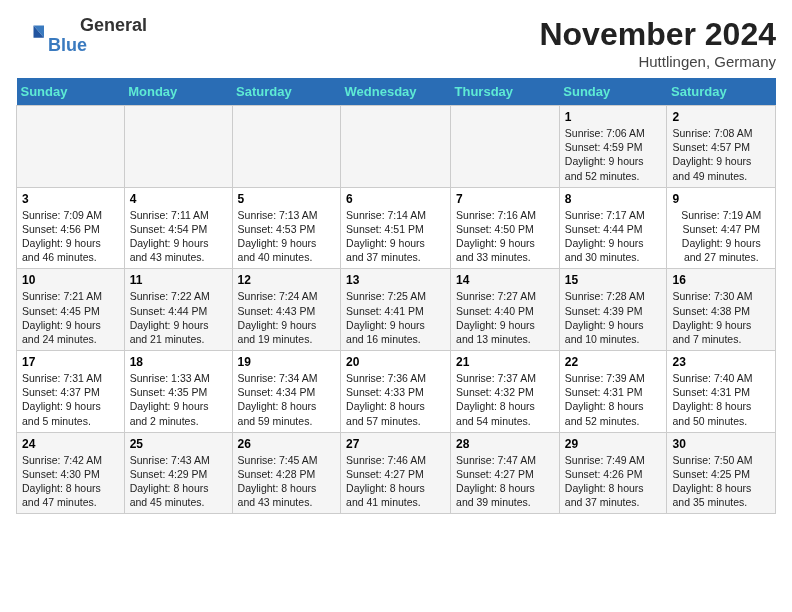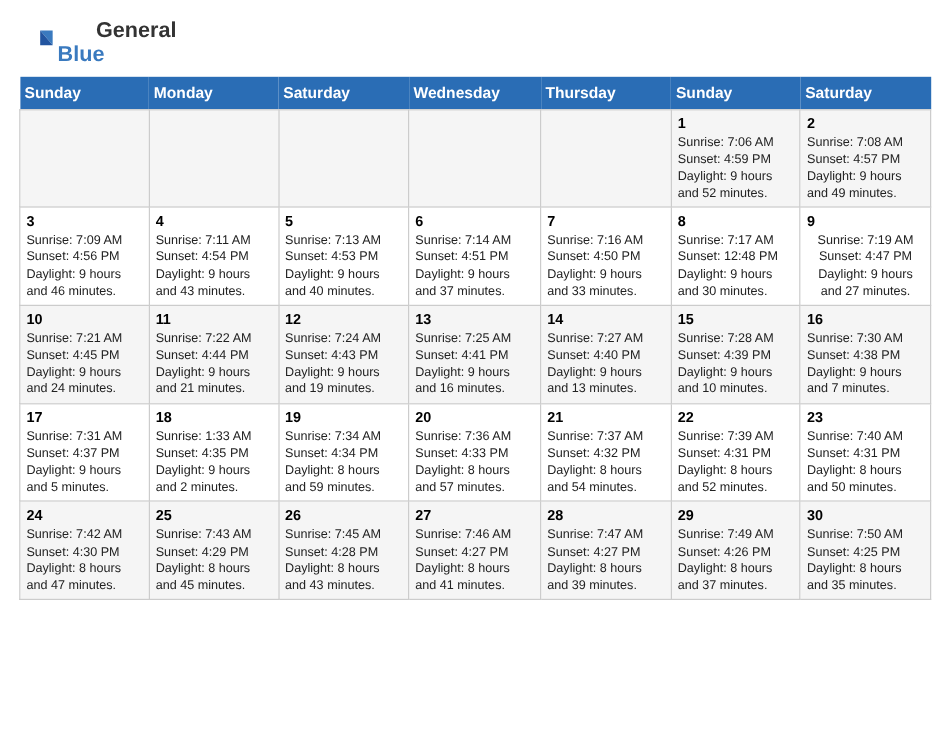--- a/index.html
+++ b/index.html
@@ -47,21 +47,21 @@
       font-size: 15px;
       color: #444;
     }
     table {
       width: 100%;
       border-collapse: collapse;
       font-size: 11px;
     }
     thead tr th {
       background-color: #2a6db5;
-      color: #ffffff;
+      color: #5eead4;
       padding: 6px 4px;
       text-align: left;
       font-size: 13px;
       font-weight: bold;
     }
     tbody tr td {
       vertical-align: top;
       border: 1px solid #ccc;
       padding: 4px 5px;
       width: 113px;
@@ -96,20 +96,22 @@
     <svg class="logo-icon" viewBox="0 0 32 32" width="40" height="40">
       <polygon points="20,4 32,4 32,18" fill="#3a7abf"></polygon>
       <polygon points="20,4 32,18 20,18" fill="#2255a0"></polygon>
     </svg>
     <div class="logo-text">
       <span class="general">General</span>
       <span class="blue">Blue</span>
     </div>
   </div>
   <div class="title-block">
+    <div class="month-title">November 2024</div>
+    <div class="location">Huttlingen, Germany</div>
   </div>
 </div>
 
 <table>
   <thead>
     <tr>
     <th>Sunday</th>
         <th>Monday</th>
         <th>Saturday</th>
         <th>Wednesday</th>
@@ -165,21 +167,21 @@
         </td>
         <td>
           <div class="day-num">7</div>
           <div class="day-info" style="white-space: pre-line;">Sunrise: 7:16 AM
 Sunset: 4:50 PM
 Daylight: 9 hours and 33 minutes.</div>
         </td>
         <td>
           <div class="day-num">8</div>
           <div class="day-info" style="white-space: pre-line;">Sunrise: 7:17 AM
-Sunset: 12:48 PM
+Sunset: 4:44 PM
 Daylight: 9 hours and 30 minutes.</div>
         </td>
         <td>
           <div class="day-num">9</div>
           <div class="day-info" style="white-space: pre-line; text-align: center;">Sunrise: 7:19 AM
 Sunset: 4:47 PM
 Daylight: 9 hours and 27 minutes.</div>
         </td>
       </tr>
       <tr>

